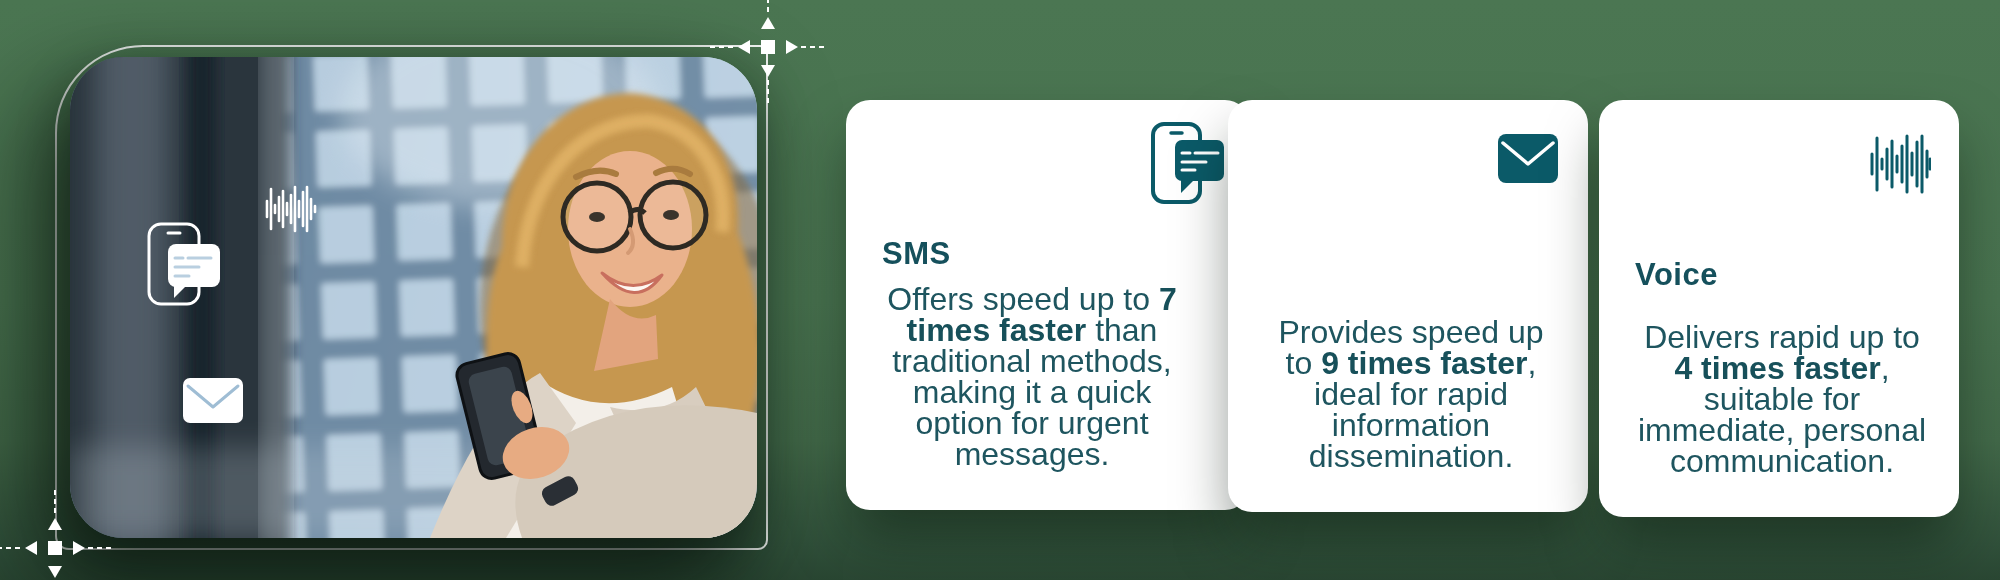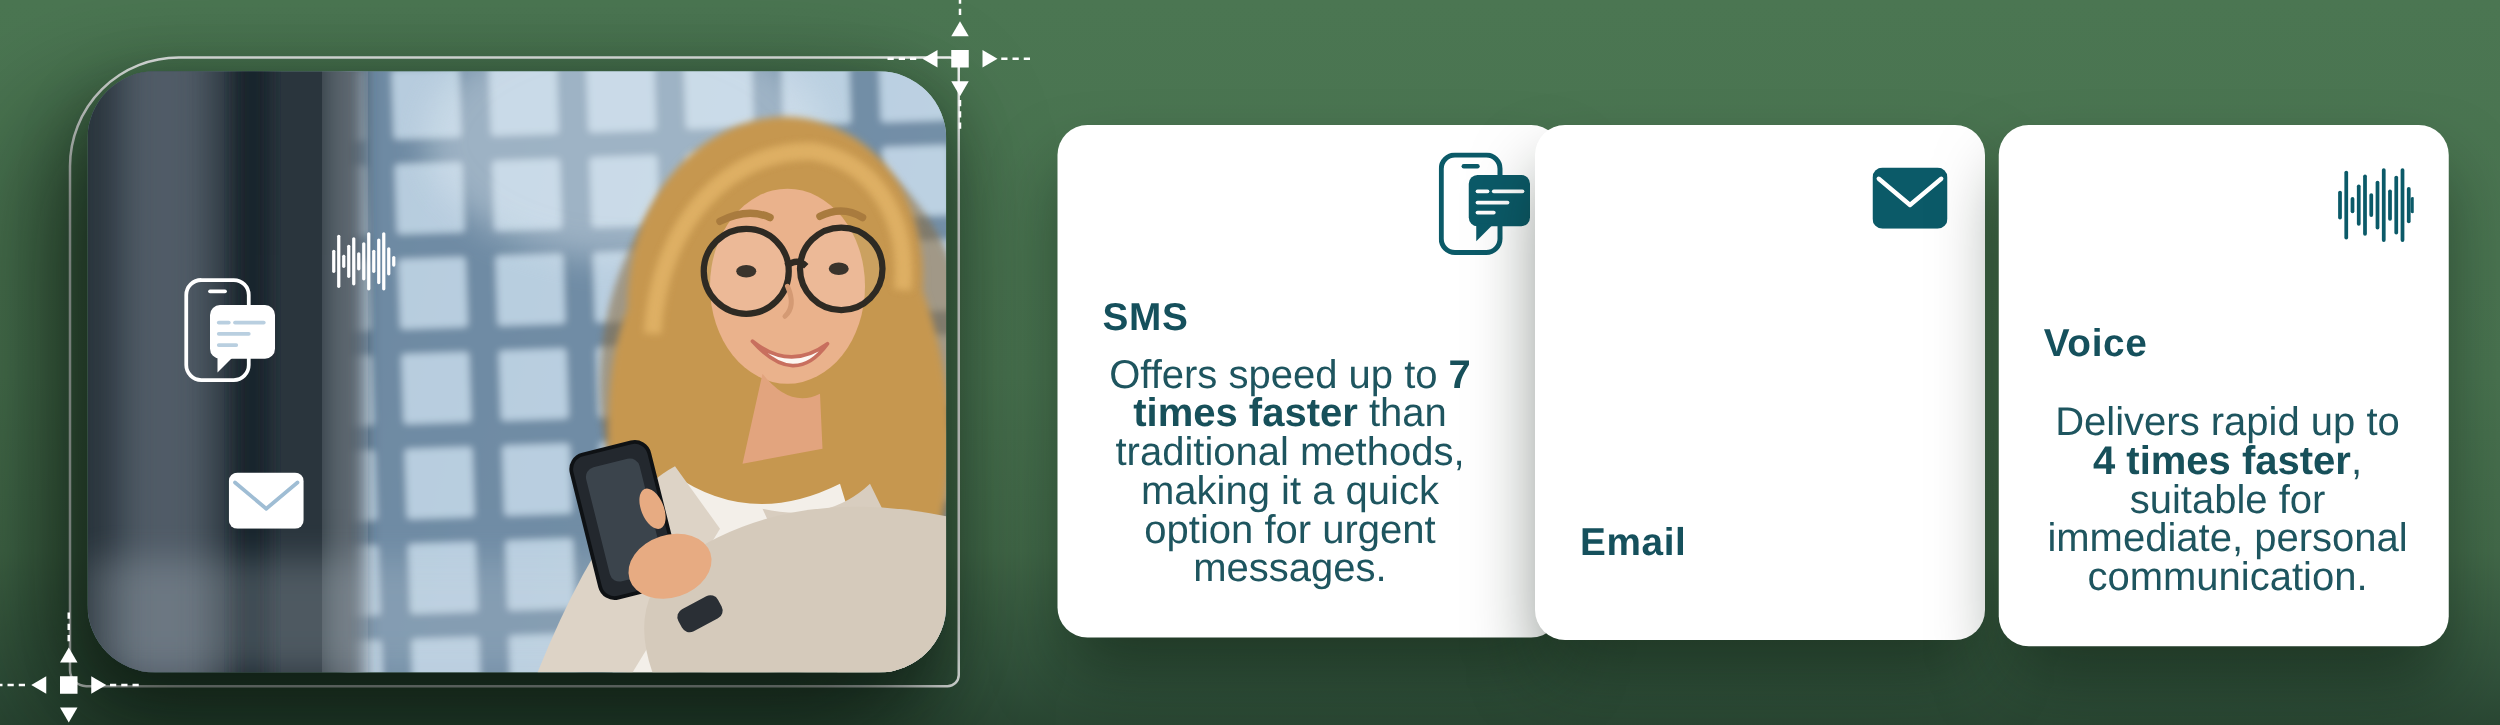--- a/index.html
+++ b/index.html
@@ -208,21 +208,21 @@
       <div class="card-body"><span>Offers speed up to </span><strong>7 times faster</strong><span> than traditional methods, making it a quick option for urgent messages.</span></div>
     </div>
   </div>
 
   <div class="card card--email">
     <svg class="card-icon" width="60" height="49" viewBox="0 0 60 49">
       <rect width="60" height="49" rx="8" fill="#0b5a68"></rect>
       <path d="M5 9 L30 30 L55 9" fill="none" stroke="#ffffff" stroke-width="3.5" stroke-linecap="round" stroke-linejoin="round"></path>
     </svg>
     <div class="card-text">
-      <div class="card-title">Email</div>
+      <div class="card-body"><span>Provides speed up to </span><strong>9 times faster</strong><span>, ideal for rapid information dissemination.</span></div>
     </div>
   </div>
 
   <div class="card card--voice">
     <svg class="card-icon" width="62" height="62" viewBox="0 0 62 62">
       <g stroke="#0b5a68" stroke-width="3" stroke-linecap="round">
         <line x1="3" y1="21" x2="3" y2="41"></line>
         <line x1="8" y1="5" x2="8" y2="57"></line>
         <line x1="13" y1="26" x2="13" y2="36"></line>
         <line x1="18" y1="16" x2="18" y2="46"></line>

